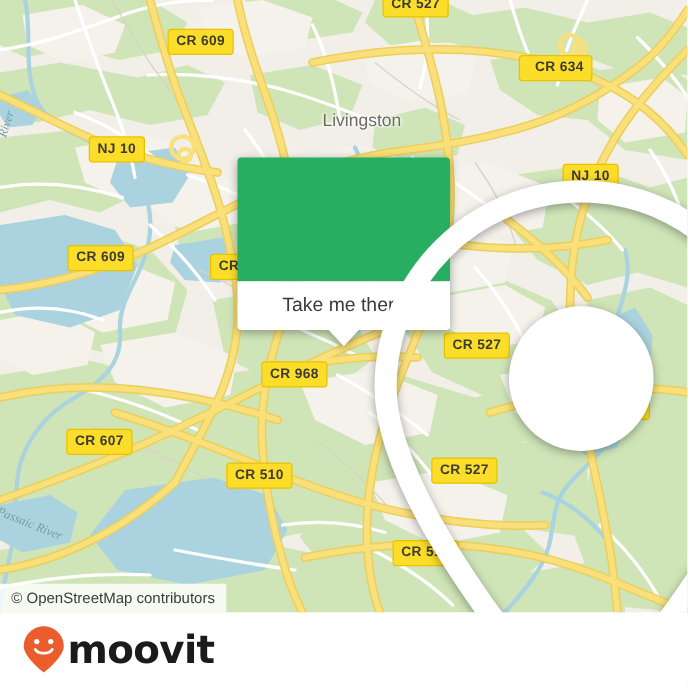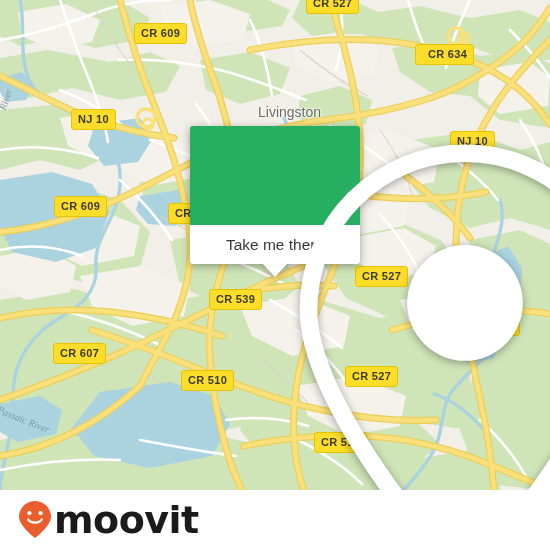--- a/index.html
+++ b/index.html
@@ -151,21 +151,21 @@
     font-family: "Liberation Sans", sans-serif;
     white-space: nowrap;
   }
   #brand {
     display: flex;
     align-items: center;
     gap: 1px;
   }
   #brand-word {
     color: #1b1b1b;
-    font-size: 38px;
+    font-size: 31px;
     font-weight: bold;
     letter-spacing: -0.5px;
     font-family: "DejaVu Sans", sans-serif;
     line-height: 1;
   }
 </style>
 </head>
 <body>
 
 <div id="app">
@@ -338,53 +338,54 @@
 
         <g fill="none" stroke="#f9e07a" stroke-width="3.4">
           <circle cx="146" cy="118" r="9"></circle>
           <circle cx="148" cy="124" r="5"></circle>
           <circle cx="456" cy="36" r="8"></circle>
           <circle cx="464" cy="38" r="5"></circle>
         </g>
       </g>
     </svg>
 
-    <div class="place-label" style="left:258px; top:104px;">Livingston</div>
+    <div class="place-label" style="left:258px; top:88px;">Livingston</div>
 
     <div class="river-label" style="left:-3px; top:108px; transform:rotate(-72deg); transform-origin:left top;">River</div>
     <div class="river-label" style="left:0px; top:404px; transform:rotate(22deg); transform-origin:left top;">Passaic River</div>
 
     <div class="shield" style="left:134px; top:23px;">CR 609</div>
     <div class="shield" style="left:306px; top:-7px;">CR 527</div>
     <div class="shield" style="left:415px; top:44px;padding-left:12px;">CR 634</div>
     <div class="shield" style="left:71px;  top:109px;">NJ 10</div>
     <div class="shield" style="left:450px; top:131px;">NJ 10</div>
     <div class="shield" style="left:54px;  top:196px;">CR 609</div>
     <div class="shield" style="left:168px; top:203px;">CR 609</div>
     <div class="shield" style="left:355px; top:266px;">CR 527</div>
-    <div class="shield" style="left:209px; top:289px;">CR 539</div>
+    <div class="shield" style="left:209px; top:289px;">CR 968</div>
     <div class="shield" style="left:467px; top:315px;">CR 508</div>
     <div class="shield" style="left:53px;  top:343px;">CR 607</div>
     <div class="shield" style="left:181px; top:370px;">CR 510</div>
     <div class="shield" style="left:345px; top:366px;">CR 527</div>
     <div class="shield" style="left:314px; top:432px;">CR 510</div>
 
     <div id="popup">
       <div id="popup-top">
         <svg width="58" height="72" viewBox="0 0 58 72">
           <path d="M29 4 C16.3 4 6 14.3 6 27 C6 42 29 67 29 67 C29 67 52 42 52 27 C52 14.3 41.7 4 29 4 Z" fill="none" stroke="#ffffff" stroke-width="2.6"></path>
           <circle cx="29" cy="26" r="8.5" fill="#ffffff"></circle>
         </svg>
       </div>
       <div id="popup-bottom">
         <span id="popup-label">Take me there</span>
       </div>
       <div id="popup-tail"></div>
     </div>
 
+    <div id="attribution">© OpenStreetMap contributors</div>
   </div>
 
   <div id="footer">
     <div id="brand">
       <svg width="34" height="40" viewBox="0 0 34 40" style="margin-right:1px;">
         <path d="M17 1 C8.2 1 1 8.2 1 17 C1 26 17 38 17 38 C17 38 33 26 33 17 C33 8.2 25.8 1 17 1 Z" fill="#ec5d2d"></path>
         <circle cx="11.4" cy="13.2" r="2.1" fill="#ffffff"></circle>
         <circle cx="22.6" cy="13.2" r="2.1" fill="#ffffff"></circle>
         <path d="M10.2 19.5 C12.4 23.6 21.6 23.6 23.8 19.5" fill="none" stroke="#ffffff" stroke-width="2.2" stroke-linecap="round"></path>
       </svg>

